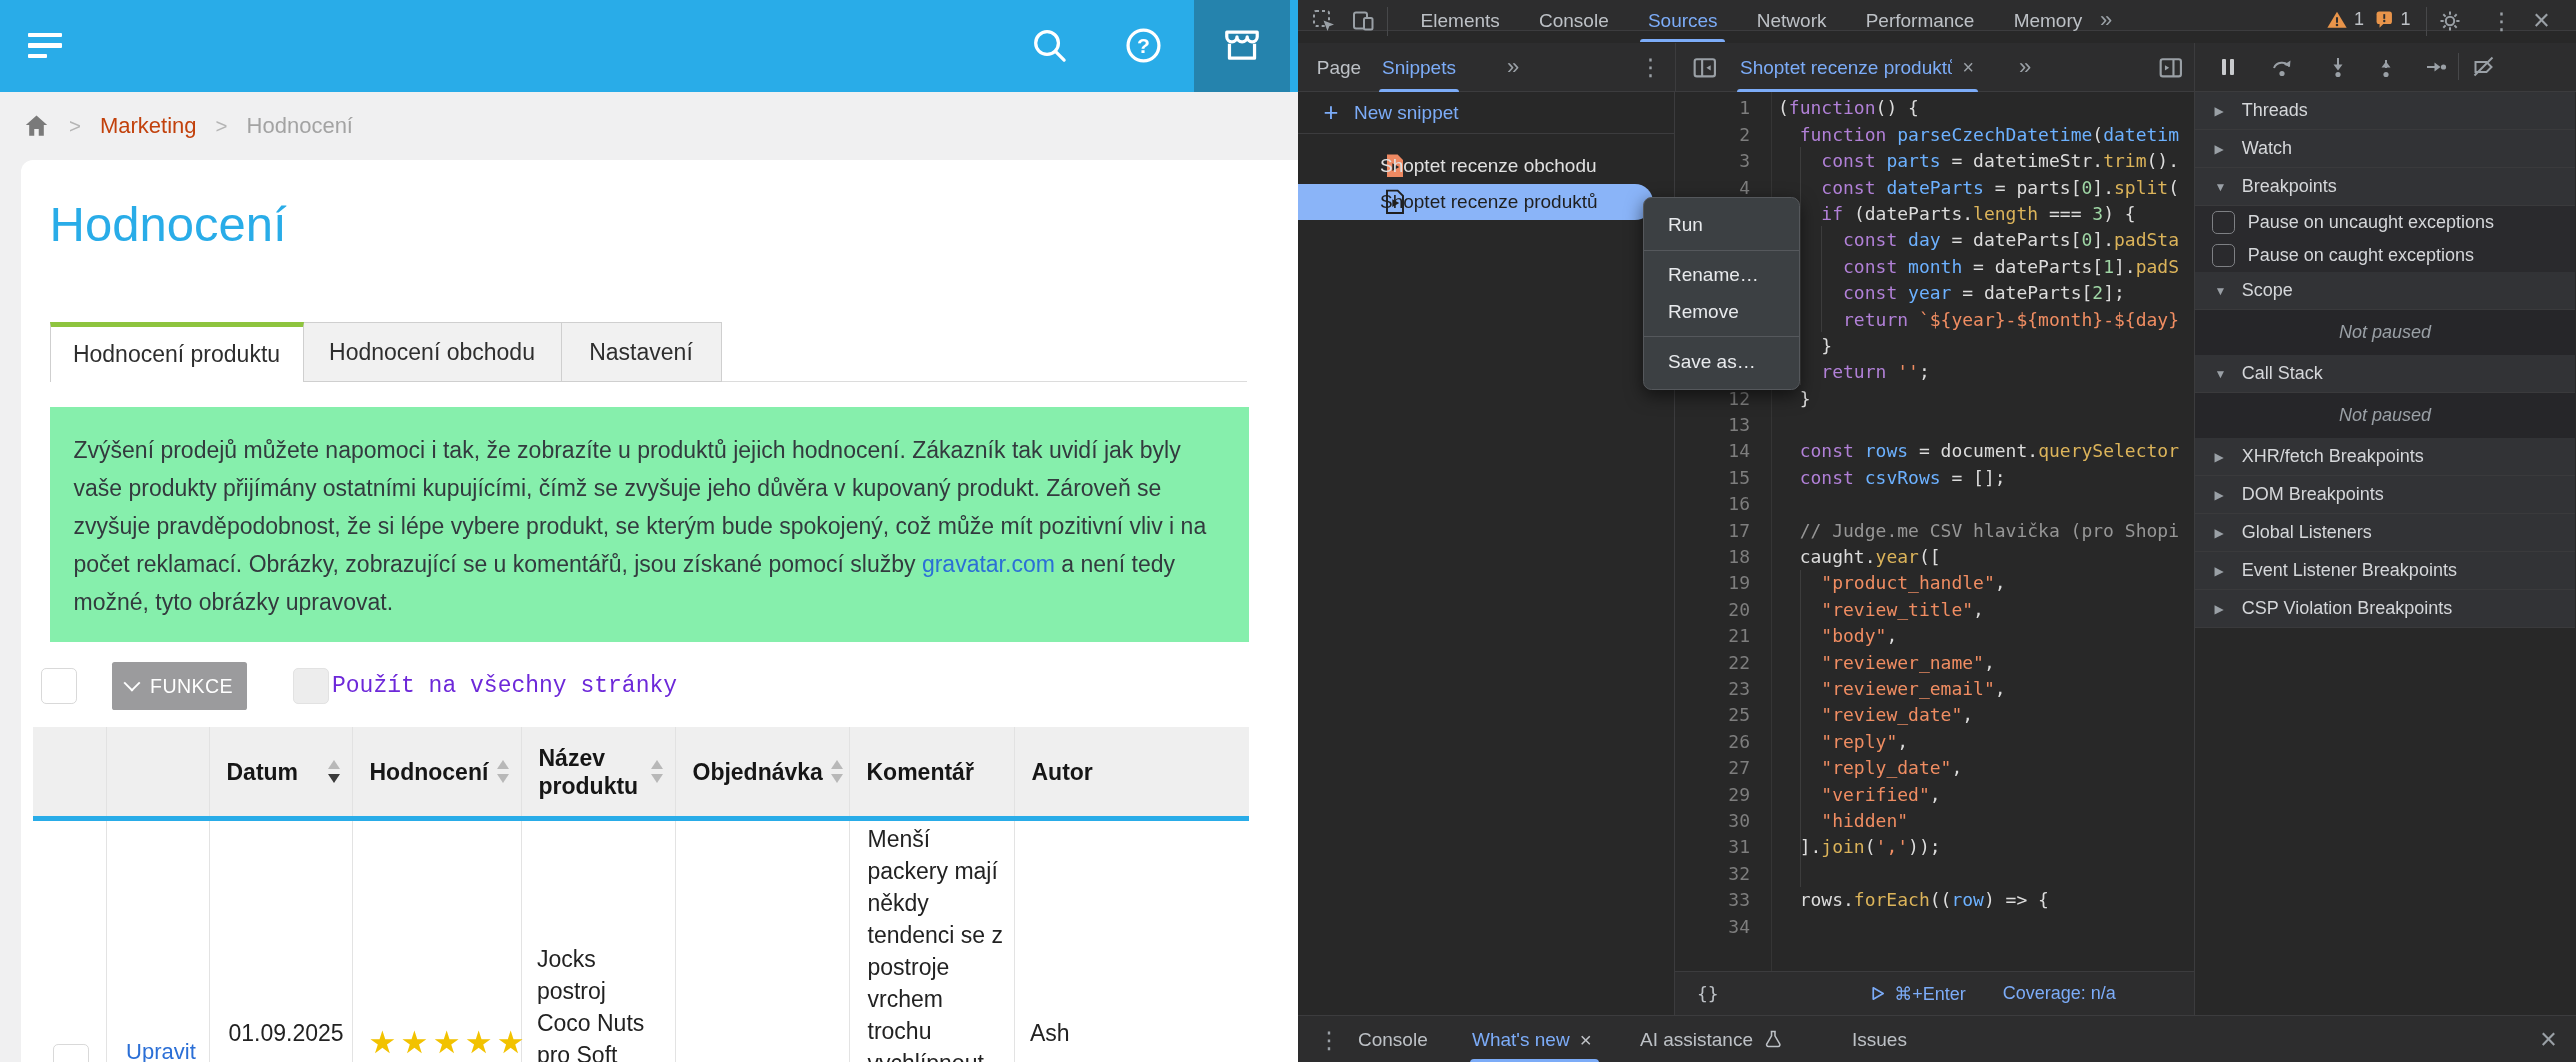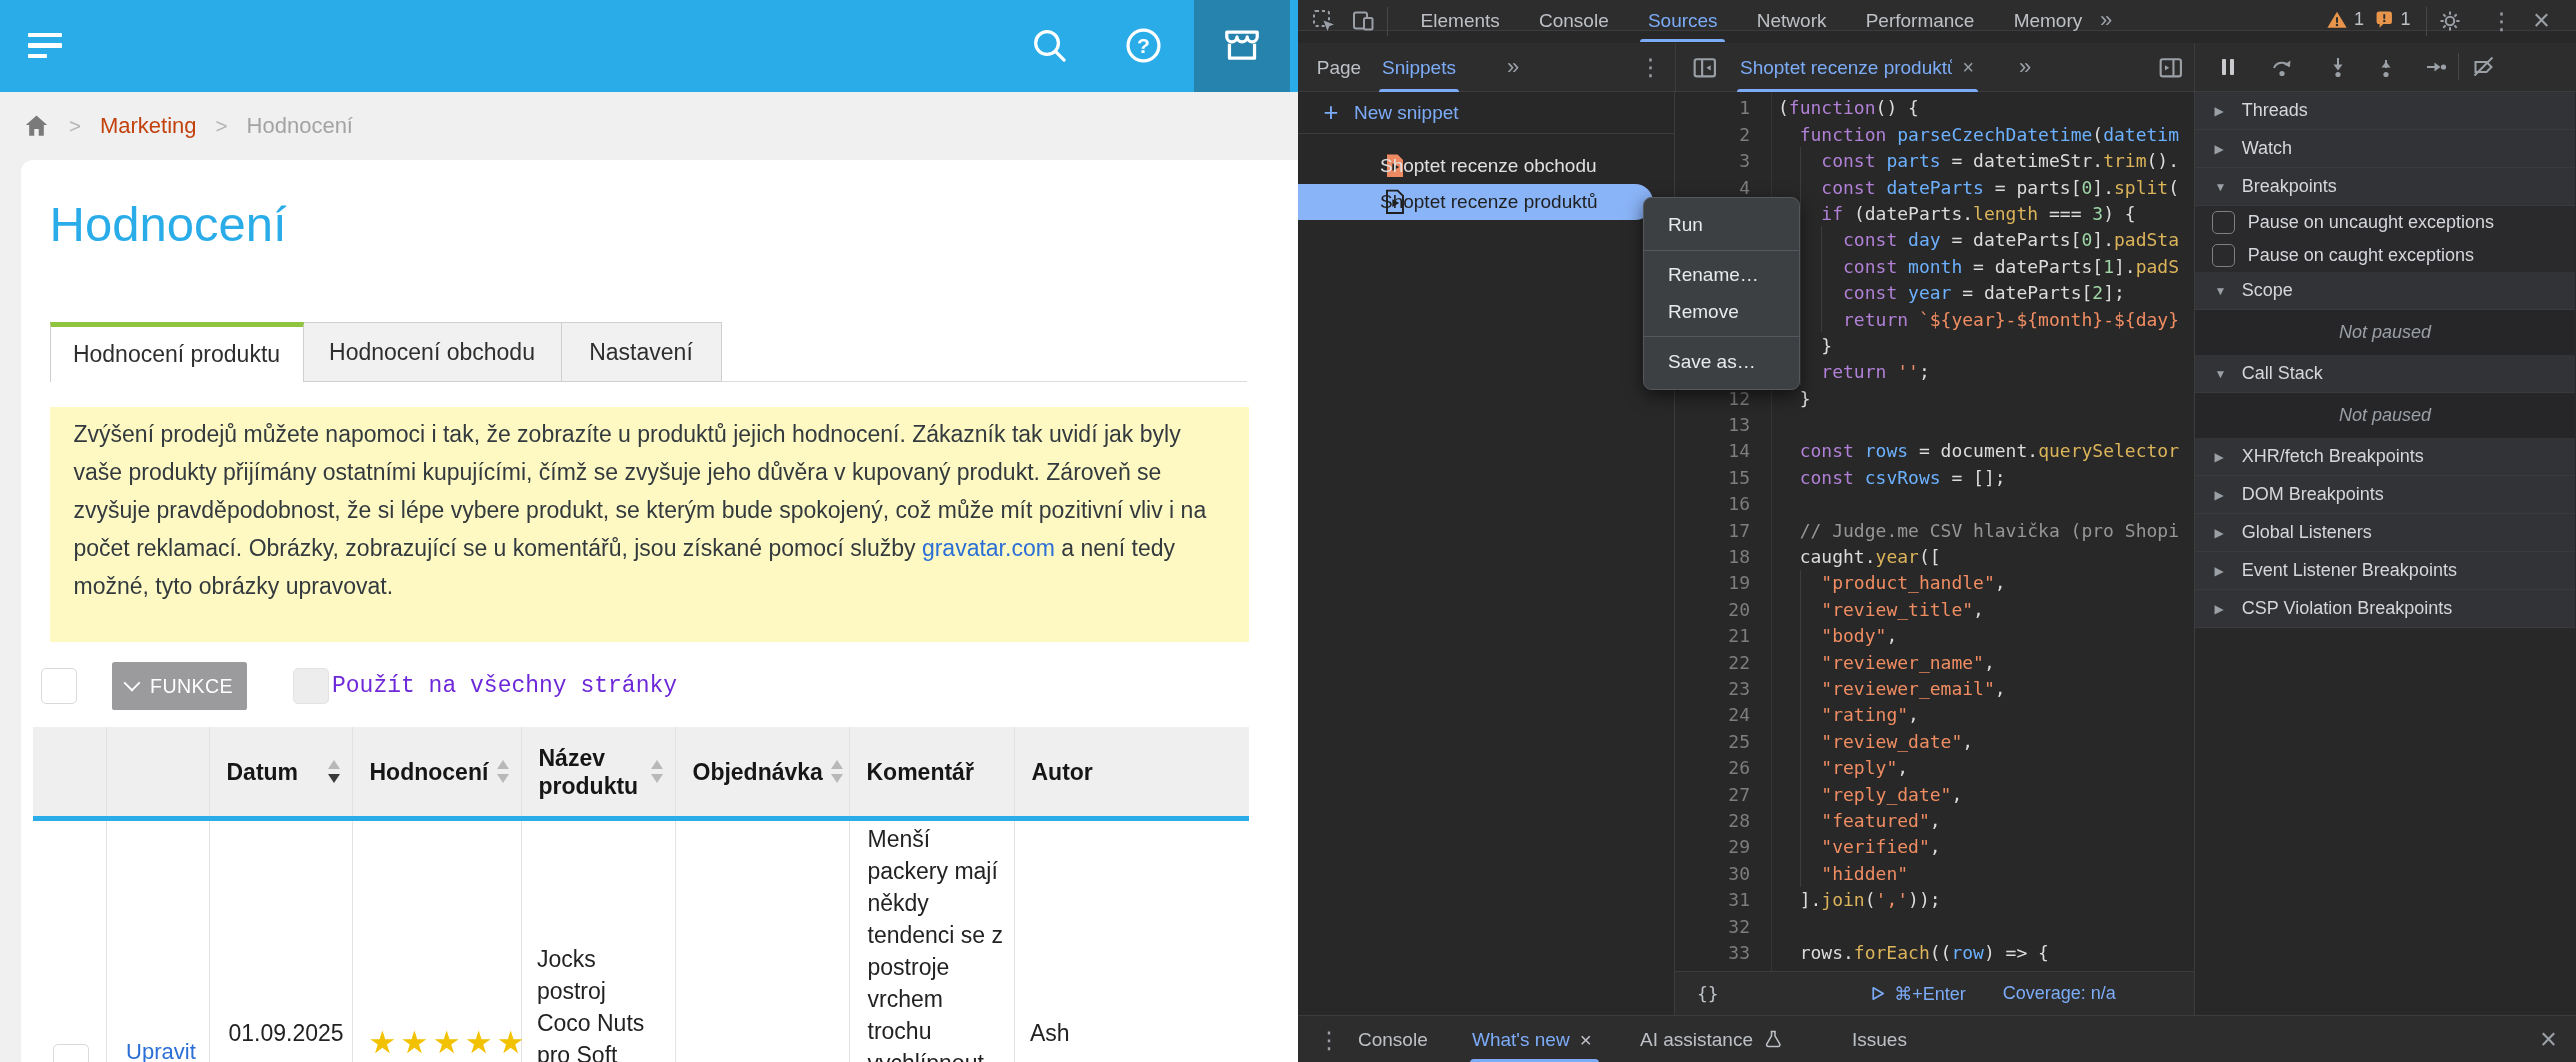--- a/index.html
+++ b/index.html
@@ -16,21 +16,21 @@
   .breadcrumb{position:absolute;left:0;top:92px;width:1298px;height:67px;display:flex;align-items:center;padding-left:23px;box-sizing:border-box;font-size:22px;color:#a3a3a3;gap:19px;}
   .breadcrumb .sep{color:#b5b5b5;font-size:20.5px;}
   .breadcrumb .bold{color:#c2410c;font-weight:normal;}
   .card{position:absolute;left:20.5px;top:160px;width:1278px;height:903px;background:#fff;border-top-left-radius:12px;overflow:hidden;}
   .page-title{position:absolute;left:29px;top:36px;font-size:49px;color:#29ace8;}
   .tabs{position:absolute;left:29px;top:162px;height:60px;display:flex;}
   .tabs-rule{position:absolute;left:283px;top:221px;width:943px;height:0.9px;background:#dcdcdc;}
   .tab{box-sizing:border-box;height:60px;display:flex;align-items:center;justify-content:center;font-size:23px;color:#2e2e2e;background:#f1f1f1;border:0.9px solid #cfcfcf;cursor:pointer;}
   .tab.sel{background:#fff;border-bottom:none;border-top:5.1px solid #8ec43e;z-index:2;}
   .tab:not(.sel){border-left:none;}
-  .infobox{position:absolute;left:29px;top:247px;width:1199px;height:235px;background:#fef9c3;box-sizing:border-box;padding:8px 24px;font-size:23px;line-height:38px;color:#333a3e;}
+  .infobox{position:absolute;left:29px;top:247px;width:1199px;height:235px;background:#86efac;box-sizing:border-box;padding:24px 24px;font-size:23px;line-height:38px;color:#333a3e;}
   .infobox a{color:#2b6fd6;text-decoration:none;}
   .funkce-row{position:absolute;left:20.5px;top:502px;height:48px;display:flex;align-items:center;}
   .cb{box-sizing:border-box;width:36px;height:36px;border-radius:5.1px;background:#fff;border:1.7px solid #d9d9d9;}
   .cb.lite{background:#ededed;border-color:#e2e2e2;}
   .funkce-btn{margin-left:35px;width:135px;height:48px;background:#9b9b9d;border:none;border-radius:2.6px;color:#fff;font-size:19.6px;font-family:inherit;letter-spacing:0.4px;display:flex;align-items:center;justify-content:center;gap:12px;cursor:pointer;}
   .chev{width:10.2px;height:10.2px;border-left:2.6px solid #fff;border-bottom:2.6px solid #fff;transform:rotate(-45deg);margin-top:-5.1px;}
   .apply-label{margin-left:3px;font-size:23px;color:#6d28d9;font-family:Liberation Mono, monospace;}
   .table{position:absolute;left:12px;top:567px;width:1216px;}
   .thead{display:grid;grid-template-columns:74px 103px 143px 169px 154px 174px 165px 234px;background:#efefef;height:89px;border-bottom:5.1px solid #29ace8;}
   .th{box-sizing:border-box;display:flex;align-items:center;padding:0 12px 0 17px;font-size:23px;font-weight:bold;color:#161616;border-right:0.9px solid #e2e2e2;cursor:pointer;}
@@ -411,25 +411,23 @@
           <div class="code-row"><span class="ln">14</span><span class="lc"><span class="tok-pln">  </span><span class="tok-kw">const</span><span class="tok-pln"> </span><span class="tok-fn">rows</span><span class="tok-pln"> = document.</span><span class="tok-prop">querySelector</span></span></div>
           <div class="code-row"><span class="ln">15</span><span class="lc"><span class="tok-pln">  </span><span class="tok-kw">const</span><span class="tok-pln"> </span><span class="tok-fn">csvRows</span><span class="tok-pln"> = [];</span></span></div>
           <div class="code-row"><span class="ln">16</span><span class="lc"></span></div>
           <div class="code-row"><span class="ln">17</span><span class="lc"><span class="tok-pln">  </span><span class="tok-cmt">// Judge.me CSV hlavička (pro Shopi</span></span></div>
           <div class="code-row"><span class="ln">18</span><span class="lc"><span class="tok-pln">  caught.</span><span class="tok-prop">year</span><span class="tok-pln">([</span></span></div>
           <div class="code-row"><span class="ln">19</span><span class="lc"><span class="tok-pln">    </span><span class="tok-str">"product_handle"</span><span class="tok-pln">,</span></span></div>
           <div class="code-row"><span class="ln">20</span><span class="lc"><span class="tok-pln">    </span><span class="tok-str">"review_title"</span><span class="tok-pln">,</span></span></div>
           <div class="code-row"><span class="ln">21</span><span class="lc"><span class="tok-pln">    </span><span class="tok-str">"body"</span><span class="tok-pln">,</span></span></div>
           <div class="code-row"><span class="ln">22</span><span class="lc"><span class="tok-pln">    </span><span class="tok-str">"reviewer_name"</span><span class="tok-pln">,</span></span></div>
           <div class="code-row"><span class="ln">23</span><span class="lc"><span class="tok-pln">    </span><span class="tok-str">"reviewer_email"</span><span class="tok-pln">,</span></span></div>
-          <div class="code-row"><span class="ln">24</span><span class="lc"><span class="tok-pln">    </span><span class="tok-str">"rating"</span><span class="tok-pln">,</span></span></div>
           <div class="code-row"><span class="ln">25</span><span class="lc"><span class="tok-pln">    </span><span class="tok-str">"review_date"</span><span class="tok-pln">,</span></span></div>
           <div class="code-row"><span class="ln">26</span><span class="lc"><span class="tok-pln">    </span><span class="tok-str">"reply"</span><span class="tok-pln">,</span></span></div>
           <div class="code-row"><span class="ln">27</span><span class="lc"><span class="tok-pln">    </span><span class="tok-str">"reply_date"</span><span class="tok-pln">,</span></span></div>
-          <div class="code-row"><span class="ln">28</span><span class="lc"><span class="tok-pln">    </span><span class="tok-str">"featured"</span><span class="tok-pln">,</span></span></div>
           <div class="code-row"><span class="ln">29</span><span class="lc"><span class="tok-pln">    </span><span class="tok-str">"verified"</span><span class="tok-pln">,</span></span></div>
           <div class="code-row"><span class="ln">30</span><span class="lc"><span class="tok-pln">    </span><span class="tok-str">"hidden"</span></span></div>
           <div class="code-row"><span class="ln">31</span><span class="lc"><span class="tok-pln">  ].</span><span class="tok-prop">join</span><span class="tok-pln">(</span><span class="tok-str">','</span><span class="tok-pln">));</span></span></div>
           <div class="code-row"><span class="ln">32</span><span class="lc"></span></div>
           <div class="code-row"><span class="ln">33</span><span class="lc"><span class="tok-pln">  rows.</span><span class="tok-prop">forEach</span><span class="tok-pln">((</span><span class="tok-fn">row</span><span class="tok-pln">) =&gt; {</span></span></div>
           <div class="code-row"><span class="ln">34</span><span class="lc"></span></div>
         </div>
     </div>
 
     <div class="efooter">

